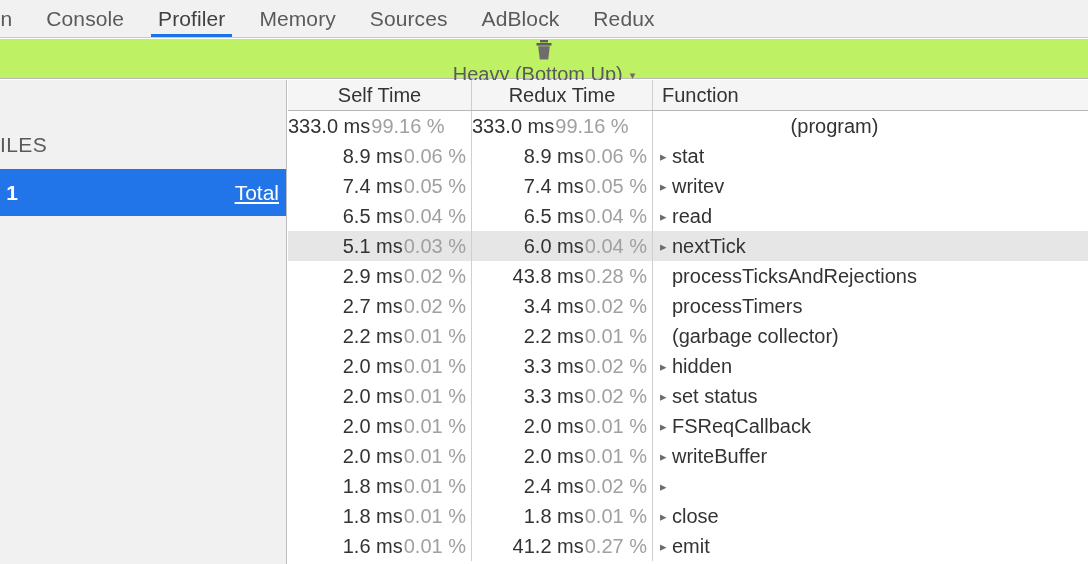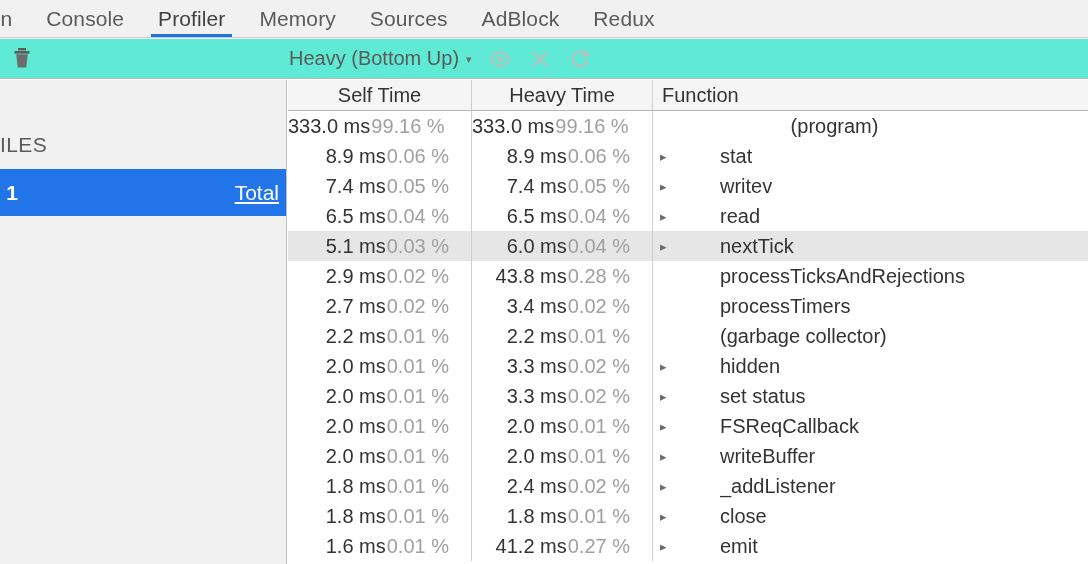--- a/index.html
+++ b/index.html
@@ -33,23 +33,23 @@
   .tab.active { color: #404040; }
   .tab.active::after {
     content: ""; position: absolute;
     left: 10px; right: 10px; bottom: 0; height: 3px;
     background: #1a73e8;
   }
 
   
   .toolbar {
     position: absolute; top: 39px; left: 0; width: 1088px; height: 40px;
-    background: #5eead4;
+    background: #bef264;
     border-bottom: 1px solid #b9b9b9;
-    display: flex; align-items: center;
+    display: flex; align-items: center; flex-direction: column;
   }
   .trash-btn {
     width: 44px; height: 100%;
     display: flex; align-items: center; justify-content: center;
   }
   .spacer-left { width: 245px; }
   .view-select {
     display: flex; align-items: center;
     font-size: 20px; color: #5a5a5a;
     white-space: nowrap;
@@ -128,21 +128,21 @@
   .row.sel { background: #e6e6e6; }
   .cell {
     display: flex; align-items: center;
     font-size: 20px;
     border-right: 1px solid #cfcfcf;
     overflow: hidden;
     white-space: nowrap;
   }
   .cell.num {
     justify-content: flex-end;
-    padding-right: 22px;
+    padding-right: 5px;
   }
   .cell.c-self  { width: 184px; }
   .cell.c-total { width: 181px; }
   .cell.c-func  {
     width: 435px; border-right: none;
     padding-left: 7px; color: #333333;
   }
   .row.overflow .cell.num { justify-content: flex-start; padding-left: 0; }
   .row.overflow .cell.c-func { justify-content: center; padding-left: 0; gap: 21px; }
   .row.overflow .cell.c-func .fname { margin-left: -105px; }
@@ -151,21 +151,21 @@
   .pct { color: #a0a0a0; padding-left: 1px; }
 
   .tri {
     display: inline-block;
     width: 12px;
     color: #6b6b6b;
     font-size: 13px;
     flex: 0 0 auto;
   }
   .tri.blank { color: transparent; }
-  .fname { overflow: hidden; text-overflow: clip; margin-left: 48px; }
+  .fname { overflow: hidden; text-overflow: clip; }
 </style>
 </head>
 <body>
 
 <div id="app">
 
   <div class="tabbar" id="tabbar">
       <div class="tab clipped">ion</div>
       <div class="tab">Console</div>
       <div class="tab active">Profiler</div>
@@ -214,21 +214,21 @@
     <div class="sidebar-head">OFILES</div>
     <div class="profile-row">
       <span class="profile-name">file 1</span>
       <span class="save-link">Total</span>
     </div>
   </div>
 
   <div class="grid">
     <div class="grid-header" id="grid-header">
         <div class="gh-cell c-self">Self Time</div>
-        <div class="gh-cell c-total">Heavy Time</div>
+        <div class="gh-cell c-total">Redux Time</div>
         <div class="gh-cell c-func">Function</div>
       </div>
     <div id="grid-body">
         <div class="row overflow">
           <div class="cell num c-self">
             <span class="ms">333.0 ms</span>
             <span class="pct">99.16 %</span>
           </div>
           <div class="cell num c-total">
             <span class="ms">333.0 ms</span>
@@ -397,21 +397,20 @@
           <div class="cell num c-self">
             <span class="ms">1.8 ms</span>
             <span class="pct">0.01 %</span>
           </div>
           <div class="cell num c-total">
             <span class="ms">2.4 ms</span>
             <span class="pct">0.02 %</span>
           </div>
           <div class="cell c-func">
             <span class="tri">▸</span>
-            <span class="fname">_addListener</span>
           </div>
         </div>
         <div class="row">
           <div class="cell num c-self">
             <span class="ms">1.8 ms</span>
             <span class="pct">0.01 %</span>
           </div>
           <div class="cell num c-total">
             <span class="ms">1.8 ms</span>
             <span class="pct">0.01 %</span>

